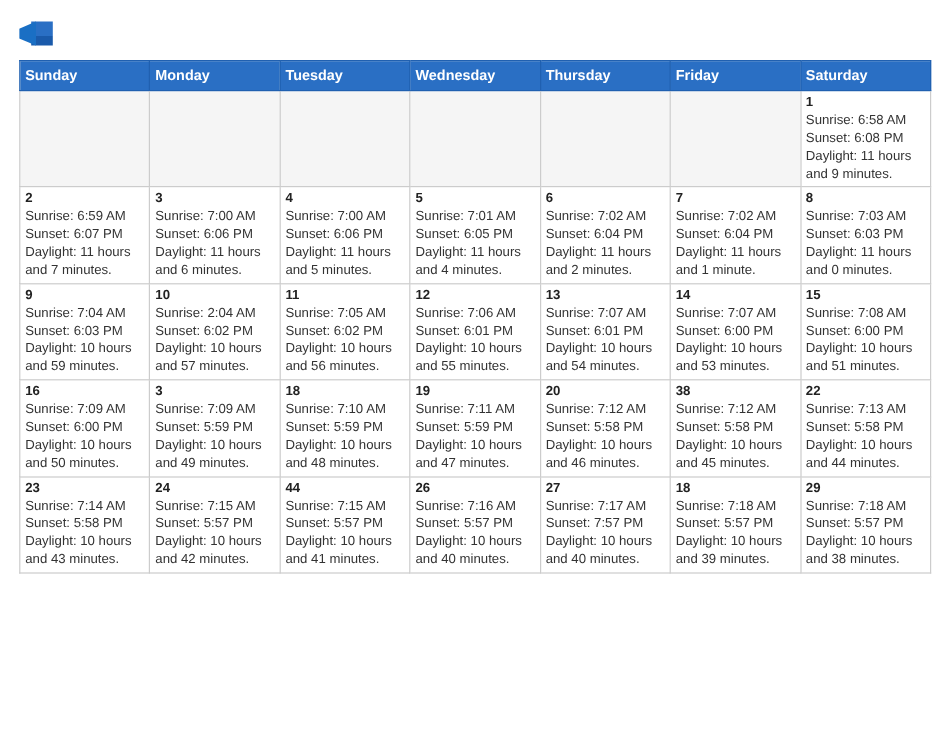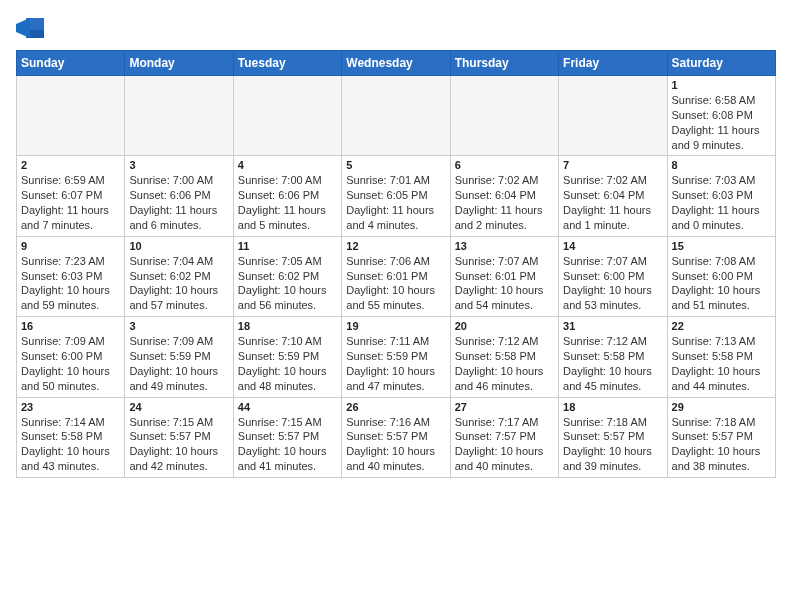--- a/index.html
+++ b/index.html
@@ -186,27 +186,27 @@
           <td>
             <span class="day-num">8</span>
             <div class="day-info">Sunrise: 7:03 AM
 Sunset: 6:03 PM
 Daylight: 11 hours and 0 minutes.</div>
           </td>
         </tr>
         <tr>
           <td>
             <span class="day-num">9</span>
-            <div class="day-info">Sunrise: 7:23 AM
+            <div class="day-info">Sunrise: 7:04 AM
 Sunset: 6:03 PM
 Daylight: 10 hours and 59 minutes.</div>
           </td>
           <td>
             <span class="day-num">10</span>
-            <div class="day-info">Sunrise: 7:04 AM
+            <div class="day-info">Sunrise: 2:04 AM
 Sunset: 6:02 PM
 Daylight: 10 hours and 57 minutes.</div>
           </td>
           <td>
             <span class="day-num">11</span>
             <div class="day-info">Sunrise: 7:05 AM
 Sunset: 6:02 PM
 Daylight: 10 hours and 56 minutes.</div>
           </td>
           <td>
@@ -259,21 +259,21 @@
 Sunset: 5:59 PM
 Daylight: 10 hours and 47 minutes.</div>
           </td>
           <td>
             <span class="day-num">20</span>
             <div class="day-info">Sunrise: 7:12 AM
 Sunset: 5:58 PM
 Daylight: 10 hours and 46 minutes.</div>
           </td>
           <td>
-            <span class="day-num">31</span>
+            <span class="day-num">38</span>
             <div class="day-info">Sunrise: 7:12 AM
 Sunset: 5:58 PM
 Daylight: 10 hours and 45 minutes.</div>
           </td>
           <td>
             <span class="day-num">22</span>
             <div class="day-info">Sunrise: 7:13 AM
 Sunset: 5:58 PM
 Daylight: 10 hours and 44 minutes.</div>
           </td>

